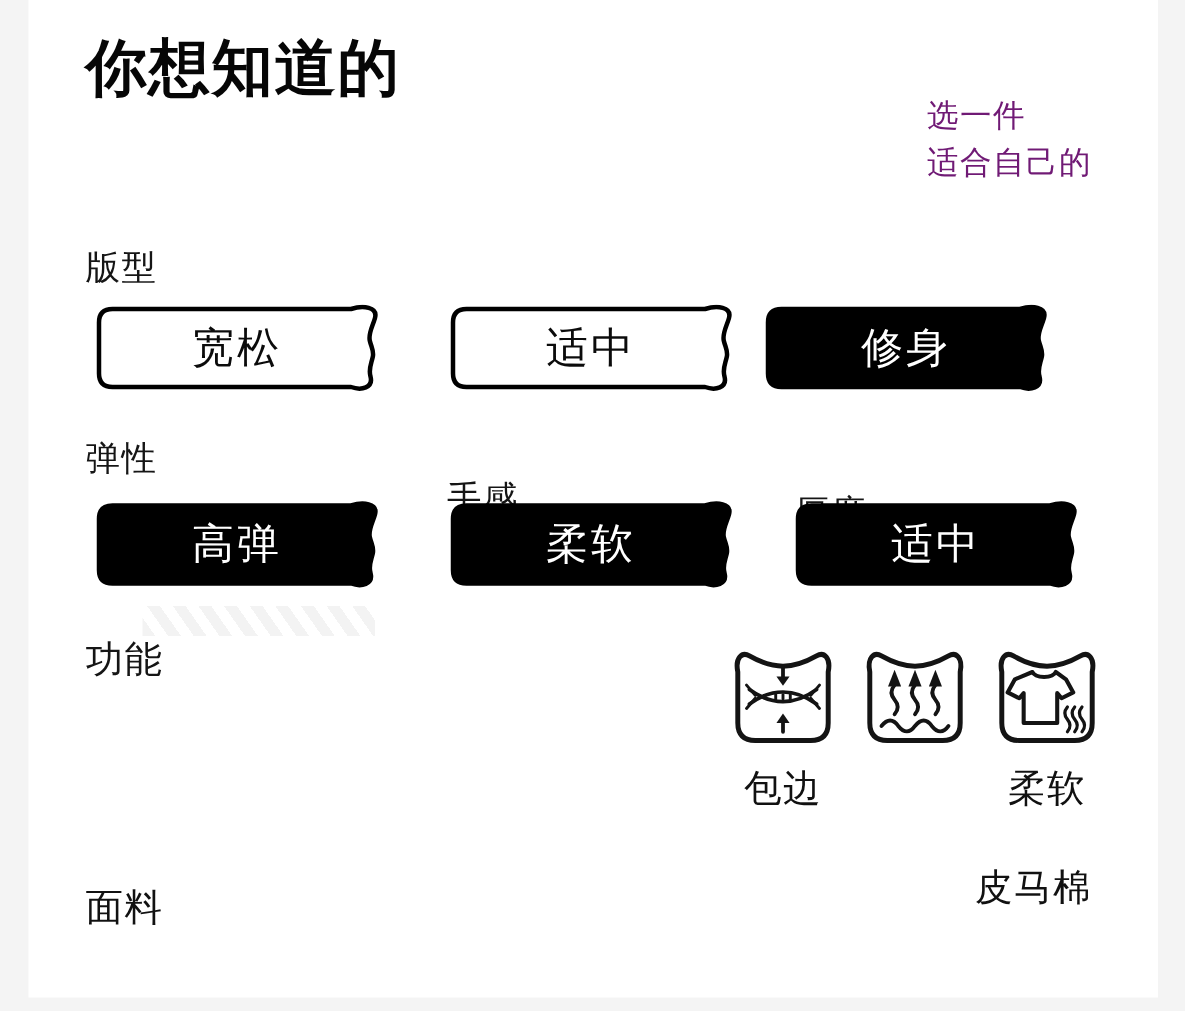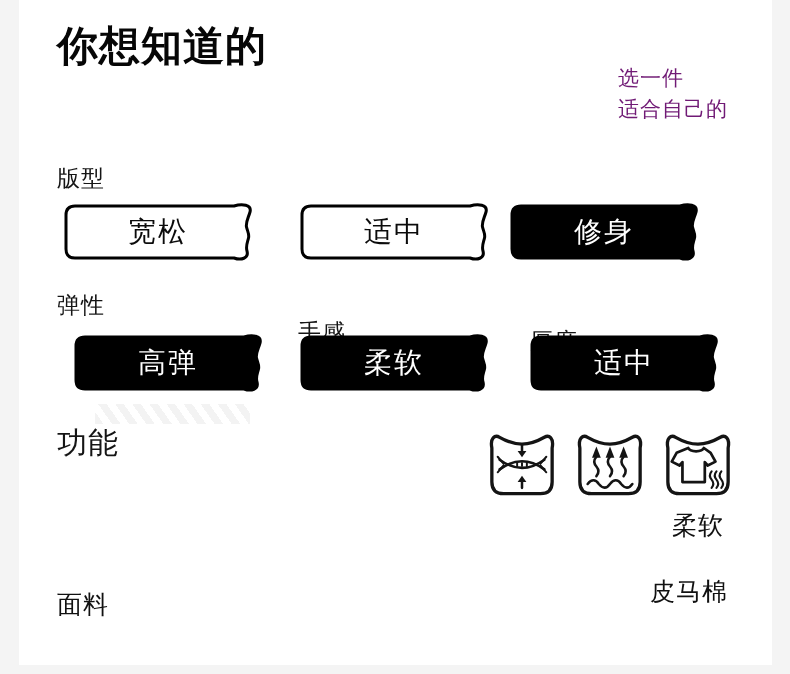--- a/index.html
+++ b/index.html
@@ -93,21 +93,21 @@
     <svg viewBox="0 0 200 58">
       <path class="chip-shape-outline" d="M13,3 H172 C180,0.5 190,1.5 188,9 C186.5,14.5 183.5,19 184.5,24 C185.5,28.5 187.5,31 186.5,35 C185.5,39.5 183.5,43 185,48 C187,55.5 179,57.5 172,55 H13 C7,55 4,52 4,46 V12 C4,6 7,3 13,3 Z"></path>
     </svg>
     <span class="chip-text">修身</span>
   </div>
 
   <div class="sec-label" style="left:38px; top:290px;">弹性</div>
   <div class="sec-label" style="left:279px; top:290px;margin-top:27px;">手感</div>
   <div class="sec-label" style="left:511px; top:290px;margin-top:36px;">厚度</div>
 
-  <div class="chip filled" style="left:53px; top:334px;text-align:right;">
+  <div class="chip filled" style="left:43px; top:334px;text-align:right;">
     <svg viewBox="0 0 200 58">
       <path class="chip-shape-outline" d="M13,3 H172 C180,0.5 190,1.5 188,9 C186.5,14.5 183.5,19 184.5,24 C185.5,28.5 187.5,31 186.5,35 C185.5,39.5 183.5,43 185,48 C187,55.5 179,57.5 172,55 H13 C7,55 4,52 4,46 V12 C4,6 7,3 13,3 Z"></path>
     </svg>
     <span class="chip-text">高弹</span>
   </div>
 
   <div class="chip filled" style="left:279px; top:334px;">
     <svg viewBox="0 0 200 58">
       <path class="chip-shape-outline" d="M13,3 H172 C180,0.5 190,1.5 188,9 C186.5,14.5 183.5,19 184.5,24 C185.5,28.5 187.5,31 186.5,35 C185.5,39.5 183.5,43 185,48 C187,55.5 179,57.5 172,55 H13 C7,55 4,52 4,46 V12 C4,6 7,3 13,3 Z"></path>
     </svg>
@@ -116,21 +116,21 @@
 
   <div class="chip filled" style="left:509px; top:334px;">
     <svg viewBox="0 0 200 58">
       <path class="chip-shape-outline" d="M13,3 H172 C180,0.5 190,1.5 188,9 C186.5,14.5 183.5,19 184.5,24 C185.5,28.5 187.5,31 186.5,35 C185.5,39.5 183.5,43 185,48 C187,55.5 179,57.5 172,55 H13 C7,55 4,52 4,46 V12 C4,6 7,3 13,3 Z"></path>
     </svg>
     <span class="chip-text">适中</span>
   </div>
 
   <div class="zigzag"></div>
 
-  <div class="sec-label" style="left:38px; top:423px; font-size:30px;">功能</div>
+  <div class="sec-label" style="left:38px; top:423px; font-size:25px;">功能</div>
 
   <div class="feature-box" style="left:468px; top:430px;">
     <svg viewBox="0 0 72 70">
       <path class="icon-stroke" style="fill:#ffffff;stroke-width:3.4" d="M5,17 C3,7 8,3 13,6 C20,10 27,13 36,13 C45,13 52,10 59,6 C64,3 69,7 67,17 V52 C67,60 63,64 55,64 H17 C9,64 5,60 5,52 Z"></path>
       <path class="icon-stroke" style="stroke-width:2.6" d="M13,29 C28,40 44,40 59,29"></path>
       <path class="icon-stroke" style="stroke-width:2.6" d="M13,39 C28,28 44,28 59,39"></path>
       <path class="icon-stroke" style="stroke-width:2" d="M11,26 L17,33 M55,33 L61,26 M11,42 L17,35 M55,35 L61,42"></path>
       <path class="icon-stroke" style="stroke-width:2" d="M31,32 V36 M36,32.5 V35.5 M41,32 V36"></path>
       <path class="icon-stroke" style="stroke-width:2.6" d="M36,14 V20"></path>
       <polygon points="31.5,20 40.5,20 36,26.5" fill="#141414"></polygon>
@@ -155,18 +155,19 @@
   <div class="feature-box" style="left:644px; top:430px;">
     <svg viewBox="0 0 72 70">
       <path class="icon-stroke" style="fill:#ffffff;stroke-width:3.4" d="M5,17 C3,7 8,3 13,6 C20,10 27,13 36,13 C45,13 52,10 59,6 C64,3 69,7 67,17 V52 C67,60 63,64 55,64 H17 C9,64 5,60 5,52 Z"></path>
       <path class="icon-stroke" style="stroke-width:2.8" d="M26,17 L14,22 L9,31 L17,35 L20,31.5 L20,52 L43,52 L43,31.5 L46,35 L54,31 L49,22 L42,17 C40,21.5 28,21.5 26,17 Z"></path>
       <path class="icon-stroke" style="stroke-width:2.2" d="M50,58 c2.5,-3 2.5,-5.5 0,-8.5 c-2.5,-3 -2.5,-5.5 0,-8.5"></path>
       <path class="icon-stroke" style="stroke-width:2.2" d="M55,58 c2.5,-3 2.5,-5.5 0,-8.5 c-2.5,-3 -2.5,-5.5 0,-8.5"></path>
       <path class="icon-stroke" style="stroke-width:2.2" d="M60,58 c2.5,-3 2.5,-5.5 0,-8.5 c-2.5,-3 -2.5,-5.5 0,-8.5"></path>
     </svg>
   </div>
 
+  <div class="feature-caption" style="left:468px; top:509px;">包边</div>
   <div class="feature-caption" style="left:644px; top:509px;">柔软</div>
 
   <div class="fabric-label">面料</div>
   <div class="fabric-value">皮马棉</div>
 
 </div>
 
 </body></html>

